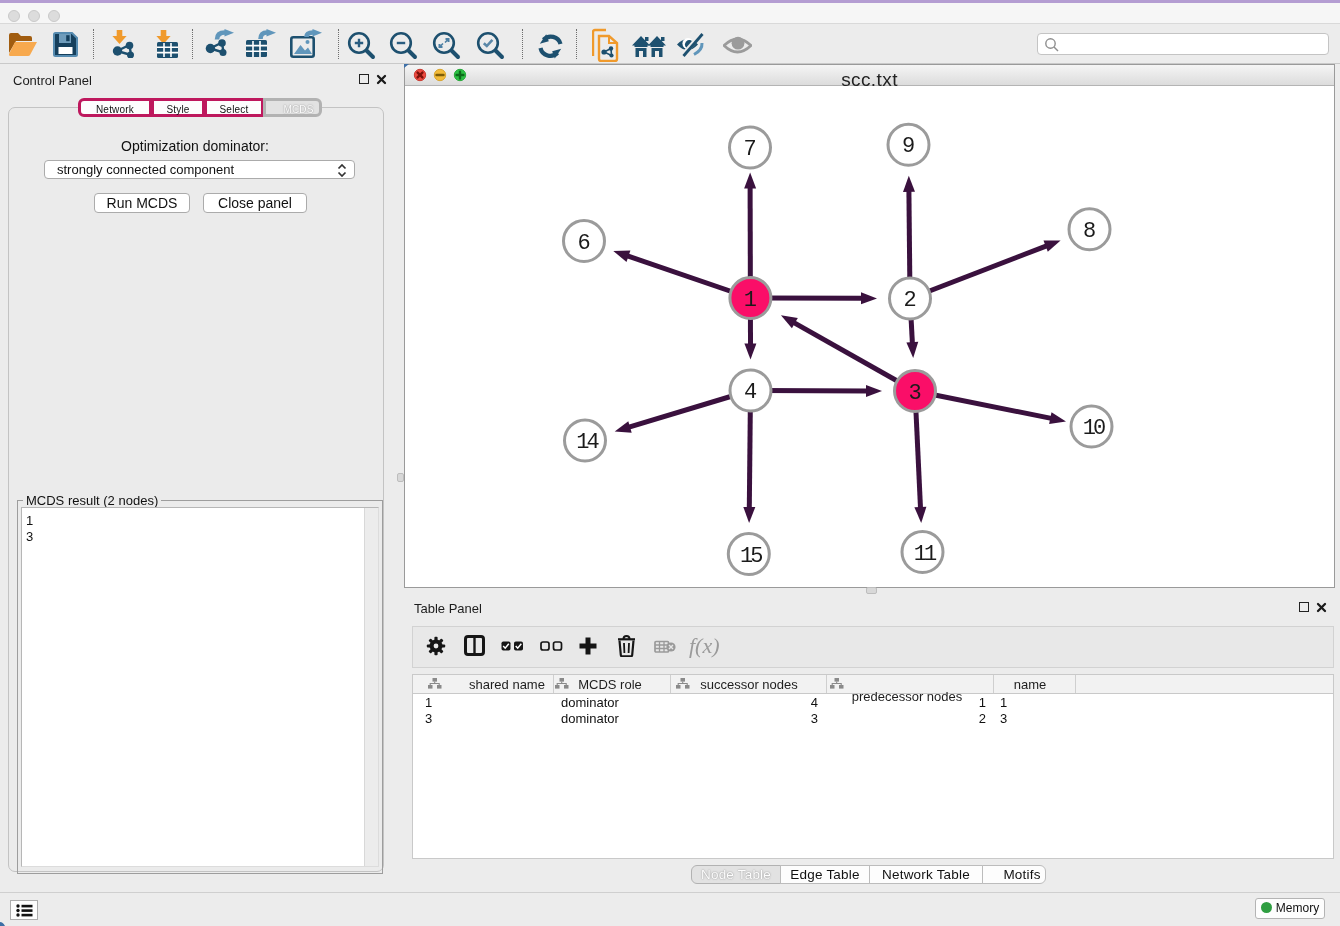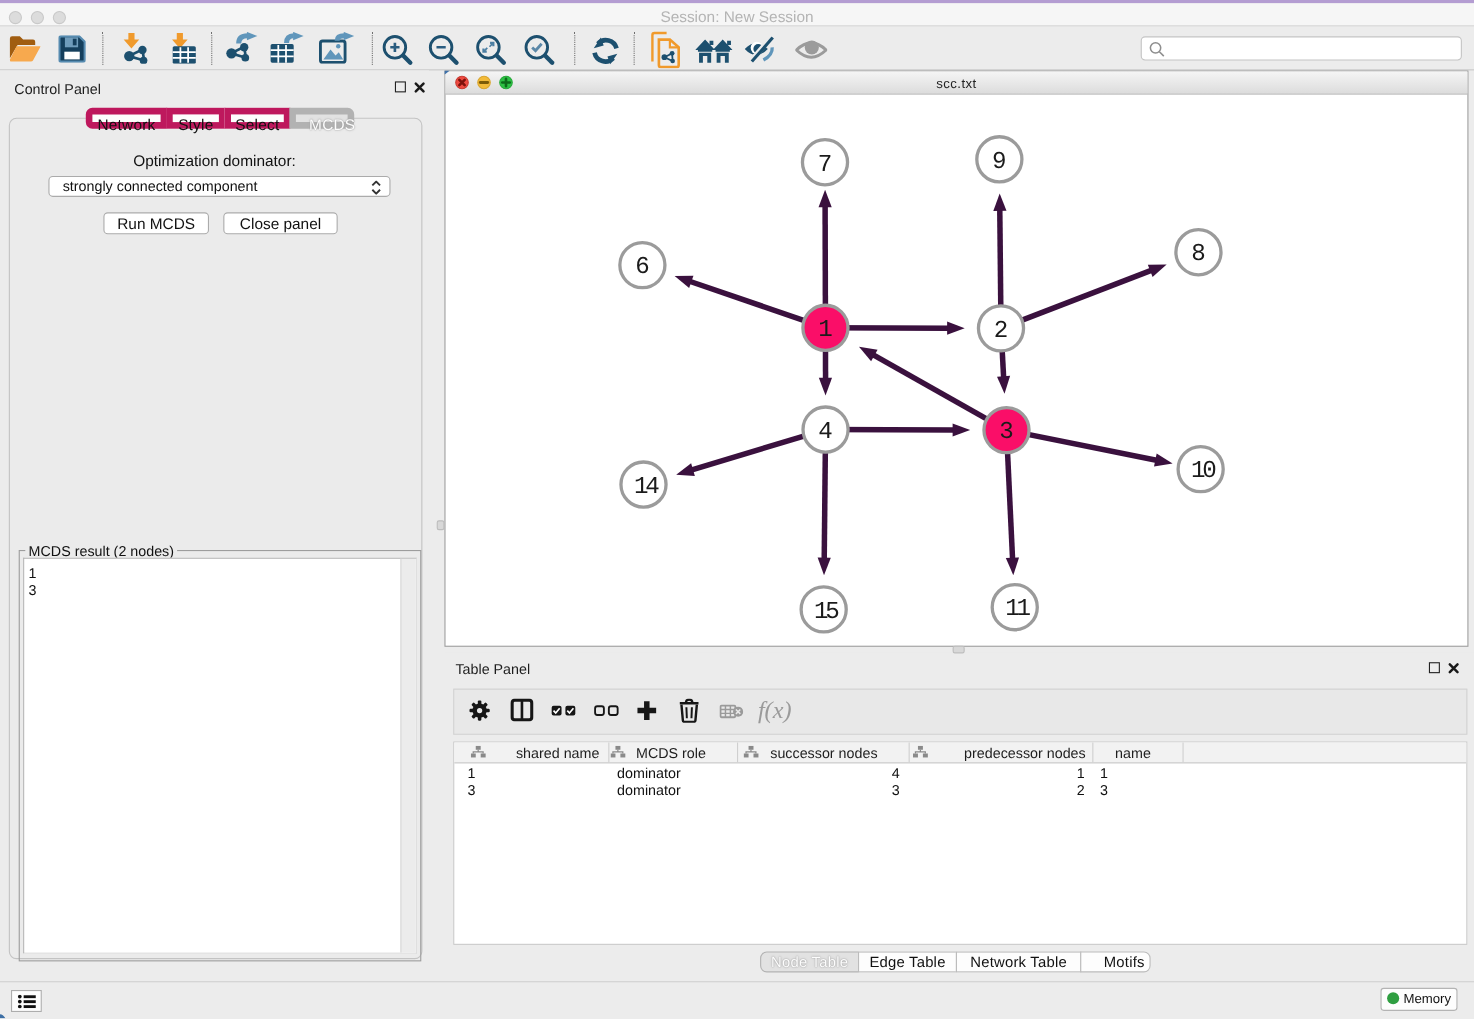--- a/index.html
+++ b/index.html
@@ -14,35 +14,35 @@
 #wintitle { position:absolute; top:4px; left:0; width:1340px; text-align:center; font-size:14px; color:#b4b4b4; }
 #toolbar { left:0; top:23px; width:1340px; height:41px; background:#ececec; border-top:1px solid #d9d9d9; border-bottom:1px solid #c9c9c9; }
 .tsep { position:absolute; top:5px; height:30px; width:0; border-left:1px dotted #6e6e6e; }
 .ticon { position:absolute; top:3px; }
 #searchbox { position:absolute; left:1037px; top:9px; width:292px; height:22px; background:#fff; border:1px solid #c4c4c4; border-radius:4px; }
 
 
 #leftpanel { left:0; top:64px; width:390px; height:827px; background:#ececec; }
 .paneltitle { position:absolute; font-size:13px; color:#1d1d1d; }
 .wicons { position:absolute; }
-.tab { position:absolute; top:0; height:19px; font-size:14px; font-weight:400; letter-spacing:0.2px; color:#111; background:#fdfdfd; border:6px solid #be185d; text-align:center; line-height:18px; }
+.tab { position:absolute; top:0; height:19px; font-size:10px; font-weight:400; letter-spacing:0.2px; color:#111; background:#fdfdfd; border:3px solid #be185d; text-align:center; line-height:18px; }
 .tab.tabsel, .btab.tabsel { background:#e2e2e2; color:#fdfdfd; font-weight:400; text-shadow:0 0 1px #9b9b9b, 0 0 2px #a8a8a8; border-color:#b2b2b2; }
 #cp-content { position:absolute; left:8px; top:43px; width:376px; height:765px; background:#ebebeb; border:1px solid #c3c3c3; border-radius:7px; }
 #optlabel { position:absolute; left:0; top:74px; width:390px; text-align:center; font-size:14px; color:#111; }
 #optselect { position:absolute; left:44px; top:96px; width:311px; height:19px; background:#fff; border:1px solid #ababab; border-radius:4px; font-size:13px; color:#111; line-height:17px; padding-left:12px; }
 .btn { position:absolute; top:129px; height:20px; background:#fff; border:1px solid #ababab; border-radius:4px; font-size:14px; font-weight:400; color:#111; text-align:center; line-height:18px; }
 #mcdsbox { position:absolute; left:17px; top:436px; width:366px; height:374px; border:1px solid #9d9d9d; }
 #mcdslegend { position:absolute; left:5px; top:-8px; background:#ebebeb; padding:0 3px; font-size:13px; color:#111; }
 #mcdstext { position:absolute; left:3px; top:6px; width:358px; height:360px; background:#fff; border:1px solid #b6b6b6; border-right-color:#dcdcdc; border-bottom-color:#dcdcdc; font-size:13px; color:#111; }
 #mcdsscroll { position:absolute; right:4px; top:7px; width:14px; height:358px; background:#ececec; border-left:1px solid #d8d8d8; }
 
 
 #netwin { left:404px; top:64px; width:931px; height:524px; border:1px solid #9a9a9a; background:#fff; }
 #nettitle { position:absolute; left:0; top:0; width:929px; height:21px; background:linear-gradient(#f5f5f5,#dcdcdc); border-bottom:1px solid #b4b4b4; }
-#netname { position:absolute; top:4px; left:0; width:929px; text-align:center; font-size:12px; font-weight:400; letter-spacing:0.4px; color:#232323; }
+#netname { position:absolute; top:4px; left:0; width:929px; text-align:center; font-size:19px; font-weight:400; letter-spacing:0.4px; color:#232323; }
 
 
 #tablepanel { left:404px; top:593px; width:936px; height:298px; background:#ececec; }
 #tp-toolbar { position:absolute; left:8px; top:33px; width:922px; height:42px; background:#e8e8e8; border:1px solid #d2d2d2; }
 #tp-table { position:absolute; left:8px; top:81px; width:922px; height:185px; background:#fff; border:1px solid #c9c9c9; }
 #tp-header { position:absolute; left:0; top:0; width:920px; height:19px; background:#f2f2f2; border-bottom:1px solid #c9c9c9; }
 .hcol { position:absolute; top:0; height:18px; border-right:1px solid #cfcfcf; font-size:13px; color:#1e1e1e; text-align:center; line-height:19px; }
 .hicon { position:absolute; top:3px; }
 .cell { position:absolute; font-size:13px; color:#111; }
 .btab { position:absolute; top:0; height:19px; font-size:13.5px; font-weight:400; letter-spacing:0.2px; color:#111; background:#fdfdfd; border:1px solid #bcbcbc; text-align:center; line-height:18px; }
@@ -52,21 +52,20 @@
 #listbtn { position:absolute; left:10px; top:7px; width:28px; height:20px; background:#fdfdfd; border:1px solid #adadad; }
 #membtn { position:absolute; left:1255px; top:5px; width:70px; height:21px; background:#fdfdfd; border:1px solid #b4b4b4; border-radius:3px; font-size:12px; color:#111; text-align:center; line-height:19px; }
 </style>
 </head>
 <body>
 <div class="abs" id="purple"></div>
 <div class="abs" id="titlebar">
   <div class="tdot" style="left:8px"></div>
   <div class="tdot" style="left:28px"></div>
   <div class="tdot" style="left:48px"></div>
-  <div id="wintitle">Session: New Session</div>
 </div>
 <div class="abs" id="toolbar">
     <div class="tsep" style="left:93px"></div>
     <div class="tsep" style="left:192px"></div>
     <div class="tsep" style="left:338px"></div>
     <div class="tsep" style="left:522px"></div>
     <div class="tsep" style="left:576px"></div>
     <svg class="ticon" style="left:8px; top:8px;" width="29" height="25" viewBox="0 0 29 25">
       <path d="M1 21 L1 3 Q1 1 3 1 L10 1 L13 4 L22 4 Q24 4 24 6 L24 9 L8 9 Z" fill="#a15d10"></path>
       <path d="M1 22 L7 10 L29 10 L22 23 Q21.5 24 20 24 L2 24 Q0.8 24 1 22 Z" fill="#f7a94e"></path>
@@ -384,21 +383,21 @@
         </div>
         <svg class="hicon" style="left:263px;" width="14" height="11" viewBox="0 0 14 11">
           <g fill="#8a8a8a">
             <rect x="4.5" y="0" width="4.5" height="3.6"></rect>
             <rect x="0" y="7" width="4.5" height="3.6"></rect>
             <rect x="9" y="7" width="4.5" height="3.6"></rect>
             <path d="M6.7 3.6 v2 M2.2 7 v-1.5 h9 V7" stroke="#8a8a8a" stroke-width="1.1" fill="none"></path>
           </g>
         </svg>
         <div class="hcol" style="left:414px; width:167px;">
-          <span style="position:absolute; left:0px; width:160px; top:0;text-align:right;">predecessor nodes</span>
+          <span style="position:absolute; left:0px; width:160px; top:12px;">predecessor nodes</span>
         </div>
         <svg class="hicon" style="left:417px;" width="14" height="11" viewBox="0 0 14 11">
           <g fill="#8a8a8a">
             <rect x="4.5" y="0" width="4.5" height="3.6"></rect>
             <rect x="0" y="7" width="4.5" height="3.6"></rect>
             <rect x="9" y="7" width="4.5" height="3.6"></rect>
             <path d="M6.7 3.6 v2 M2.2 7 v-1.5 h9 V7" stroke="#8a8a8a" stroke-width="1.1" fill="none"></path>
           </g>
         </svg>
         <div class="hcol" style="left:581px; width:82px;">

